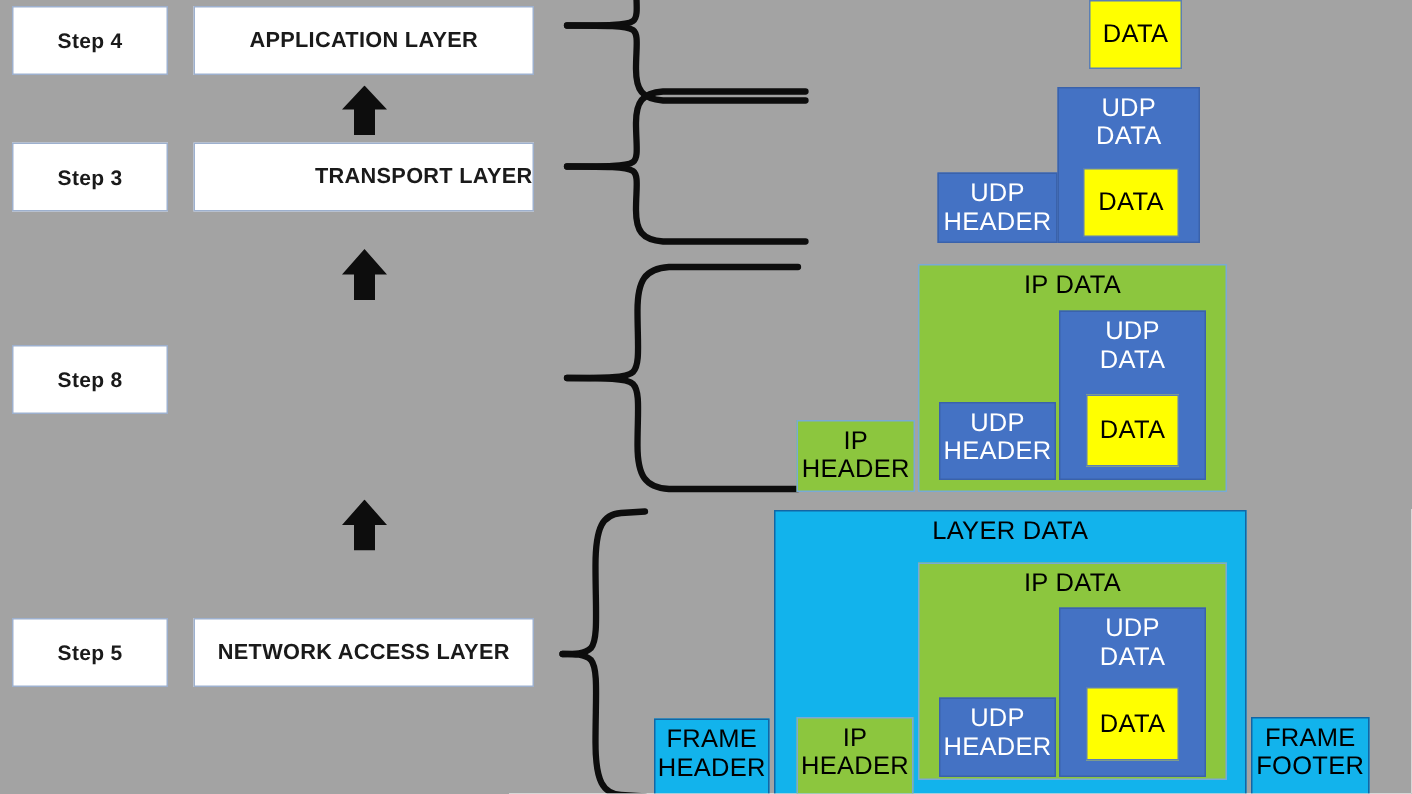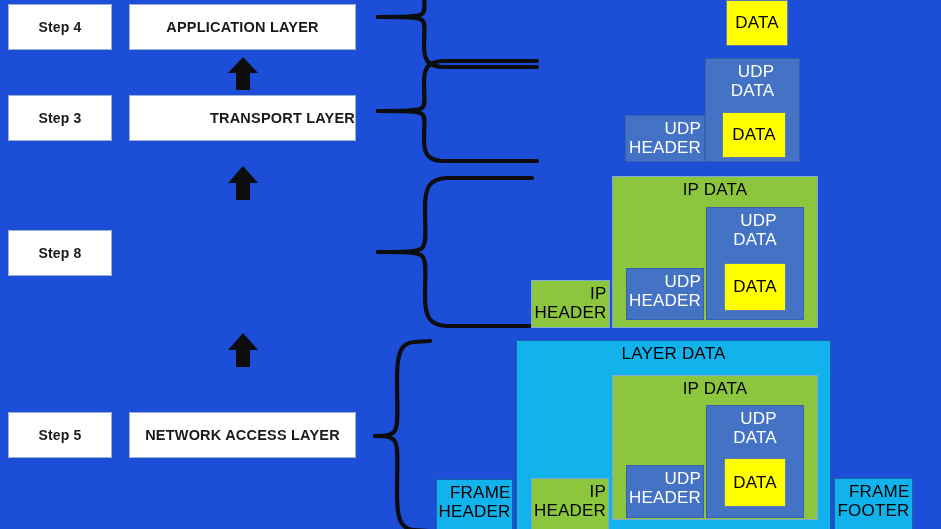--- a/index.html
+++ b/index.html
@@ -8,21 +8,21 @@
     padding: 0;
     background: #ffffff;
   }
   body {
     font-family: "Liberation Sans", sans-serif;
   }
   #canvas {
     position: relative;
     width: 941px;
     height: 529px;
-    background: #1d4ed8;
+    background: #a3a3a3;
     overflow: hidden;
   }
 
   
   .outline-box {
     position: absolute;
     box-sizing: border-box;
     border: 1px solid #9DB0CE;
     background: #ffffff;
     display: flex;
@@ -46,21 +46,21 @@
   .brace { position: absolute; }
   .brace svg { display: block; overflow: visible; }
 
   
   .pdu {
     position: absolute;
     box-sizing: border-box;
     display: flex;
     align-items: flex-start;
     justify-content: center;
-    text-align: right;
+    text-align: center;
     line-height: 1.12;
     font-size: 17px;
     letter-spacing: 0.2px;
     border: 1px solid #7f9bc4;
     padding-top: 3px;
   }
   .pdu.center-v {
     align-items: center;
     padding-top: 0;
   }

